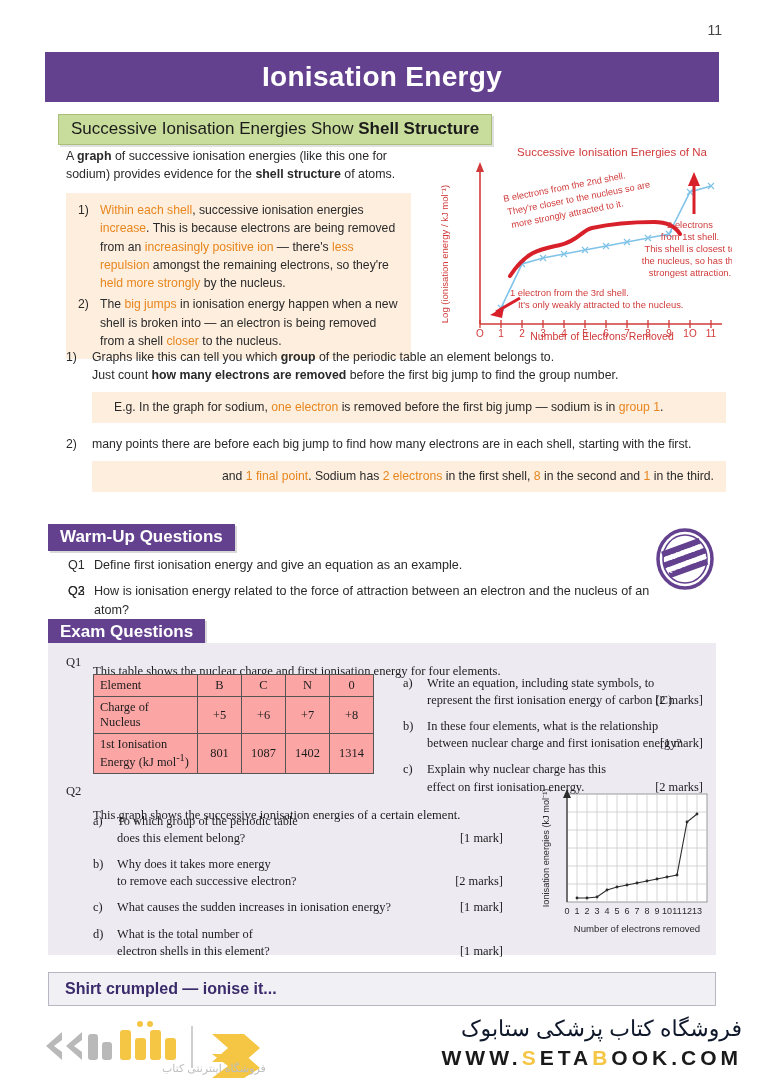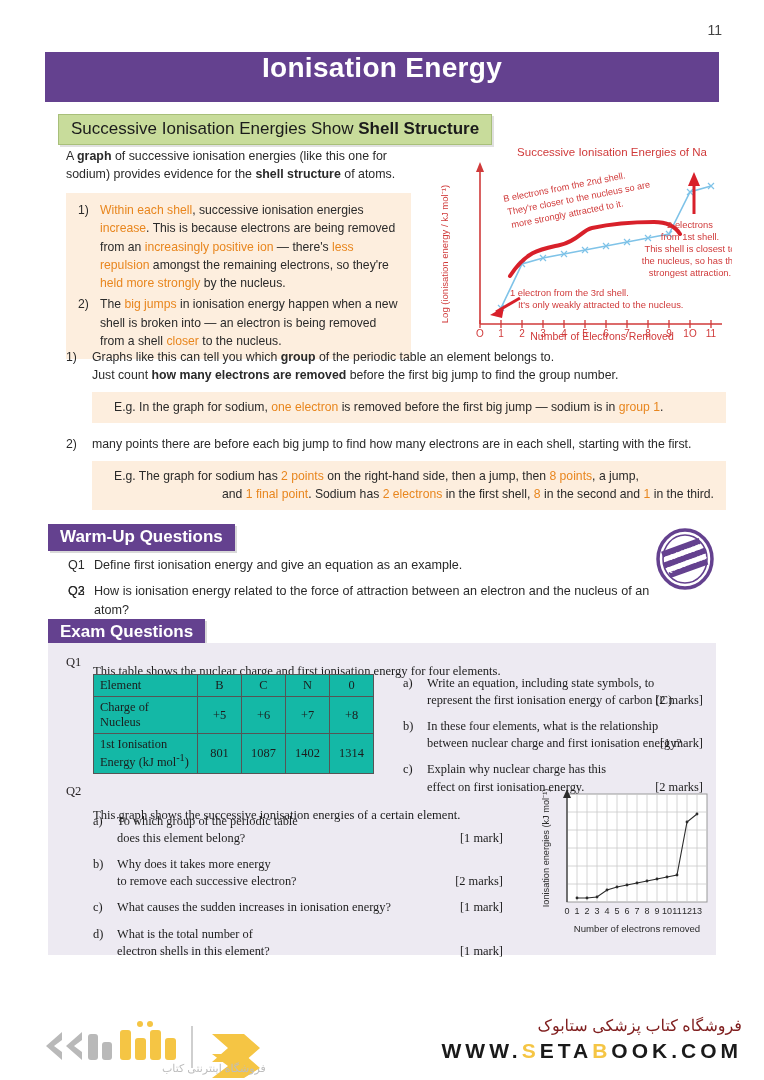--- a/index.html
+++ b/index.html
@@ -16,21 +16,21 @@
   
   .page-num {
     position:absolute; top:22px; right:42px;
     font-size:14px; color:#444;
   }
 
   
   .title-banner {
     position:absolute; left:45px; top:52px; width:674px; height:50px;
     background:#64418f;
-    display:flex; justify-content:center;
+    display:flex; align-items:center; justify-content:center;
   }
   .title-banner .t {
     color:#fff; font-size:28px; font-weight:bold; letter-spacing:.3px;
   }
 
   
   .green-head {
     position:absolute; left:58px; top:114px;
     background:#c8dc9b; border:1px solid #a8bf7a;
     padding:4px 12px 5px 12px;
@@ -104,21 +104,21 @@
     background:#edeaf2;
   }
   .exam-panel .q {
     position:absolute; font-family:"Liberation Serif", serif;
     font-size:12.6px; color:#1c1c1c; line-height:1.4;
   }
   .exam-panel .qlbl { position:absolute; font-family:"Liberation Serif", serif; font-size:12.6px; }
 
   table.elem {
     position:absolute; left:45px; top:31px;
-    border-collapse:collapse; background:#14b8a6;
+    border-collapse:collapse; background:#fca5a5;
     font-family:"Liberation Serif", serif; font-size:12.4px;
   }
   table.elem td { border:1px solid #555; padding:3px 6px; color:#1c1c1c; }
   table.elem td.lab { width:104px; }
   table.elem td.val { width:44px; text-align:center; }
 
   .parts { position:absolute; font-family:"Liberation Serif", serif; font-size:12.4px; color:#1c1c1c; }
   .parts .p { position:relative; padding-left:24px; margin-bottom:9px; line-height:1.38; }
   .parts .p .mk { position:absolute; left:0; top:0; }
   .parts .marks { position:absolute; right:0; }
@@ -131,21 +131,21 @@
     position:absolute; left:48px; top:972px; width:668px; height:34px;
     background:#f1f0f4; border:1px solid #b9b6c4;
     display:flex; align-items:center; padding-left:16px;
     color:#3b2b6b; font-size:16px; font-weight:bold;
   }
 
   
   .footer { position:absolute; left:0; top:1006px; width:764px; height:74px; background:#fff; }
   .f-logo { position:absolute; left:40px; top:6px; width:300px; height:66px; }
   .f-right { position:absolute; right:22px; top:10px; text-align:right; }
-  .f-fa { font-size:16px; color:#7f1d1d; direction:rtl; }
+  .f-fa { font-size:22px; color:#0f172a; direction:rtl; }
   .f-url { font-size:21px; letter-spacing:4px; margin-top:4px; color:#1a1a1a; font-weight:bold; }
   .f-url .y { color:#f5c544; }
 </style>
 </head>
 <body>
 
 <div class="page">
 
   <div class="page-num">11</div>
 
@@ -261,21 +261,20 @@
           <div><span>Just count </span><b>how many electrons are removed</b><span> before the first big jump to find the group number.</span></div>
         </div>
         <div class="eg-box" style="margin: 7px 0px 12px 26px;">
           <div><span>E.g. In the graph for sodium, </span><span class="hl">one electron</span><span> is removed before the first big jump — sodium is in </span><span class="hl">group 1</span><span>.</span></div>
         </div>
         <div class="row">
           <span class="mk">2)</span>
           <div><span>many points there are before each big jump to find how many electrons are in each shell, starting with the first.</span></div>
         </div>
         <div class="eg-box" style="margin: 7px 0px 12px 26px;">
-          <div><span>E.g. The graph for sodium has </span><span class="hl">2 points</span><span> on the right-hand side, then a jump, then </span><span class="hl">8 points</span><span>, a jump,</span></div>
           <div style="padding-left: 22px; text-align: right;"><span>and </span><span class="hl">1 final point</span><span>.  Sodium has </span><span class="hl">2 electrons</span><span> in the first shell, </span><span class="hl">8</span><span> in the second and </span><span class="hl">1</span><span> in the third.</span></div>
         </div>
       </div>
   </div>
 
   <div class="tab" style="left:48px; top:524px;">Warm-Up Questions</div>
 
   <div class="warm-q" style="top:556px; width:600px;">
     <div id="warm-host">
         <div class="row"><span class="mk">Q1</span><span>Define first ionisation energy and give an equation as an example.</span></div>
@@ -436,20 +435,23 @@
             <text x="142" y="130">11</text>
             <text x="152" y="130">12</text>
             <text x="162" y="130">13</text>
           </g>
         <text x="102" y="148" fill="#2b2b2b" font-size="9.6" font-family="Liberation Sans, sans-serif" text-anchor="middle" id="q2xlab">Number of electrons removed</text>
         <text x="14" y="64" fill="#2b2b2b" font-size="9.2" font-family="Liberation Sans, sans-serif" text-anchor="middle" transform="rotate(-90 14 64)" id="q2ylab">Ionisation energies (kJ mol⁻¹)</text>
       </svg>
     </div>
   </div>
 
+  <div class="joke">
+    <span>Shirt crumpled — ionise it...</span>
+  </div>
 
   <div class="footer">
     <div class="f-logo">
       <svg width="300" height="66" viewBox="0 0 300 66">
         <g fill="#b9b9b9">
           <polygon points="6,34 22,20 22,28 14,34 22,40 22,48"></polygon>
           <polygon points="26,34 42,20 42,28 34,34 42,40 42,48"></polygon>
         </g>
         <g fill="#b9b9b9">
           <rect x="48" y="22" width="10" height="26" rx="3"></rect>

